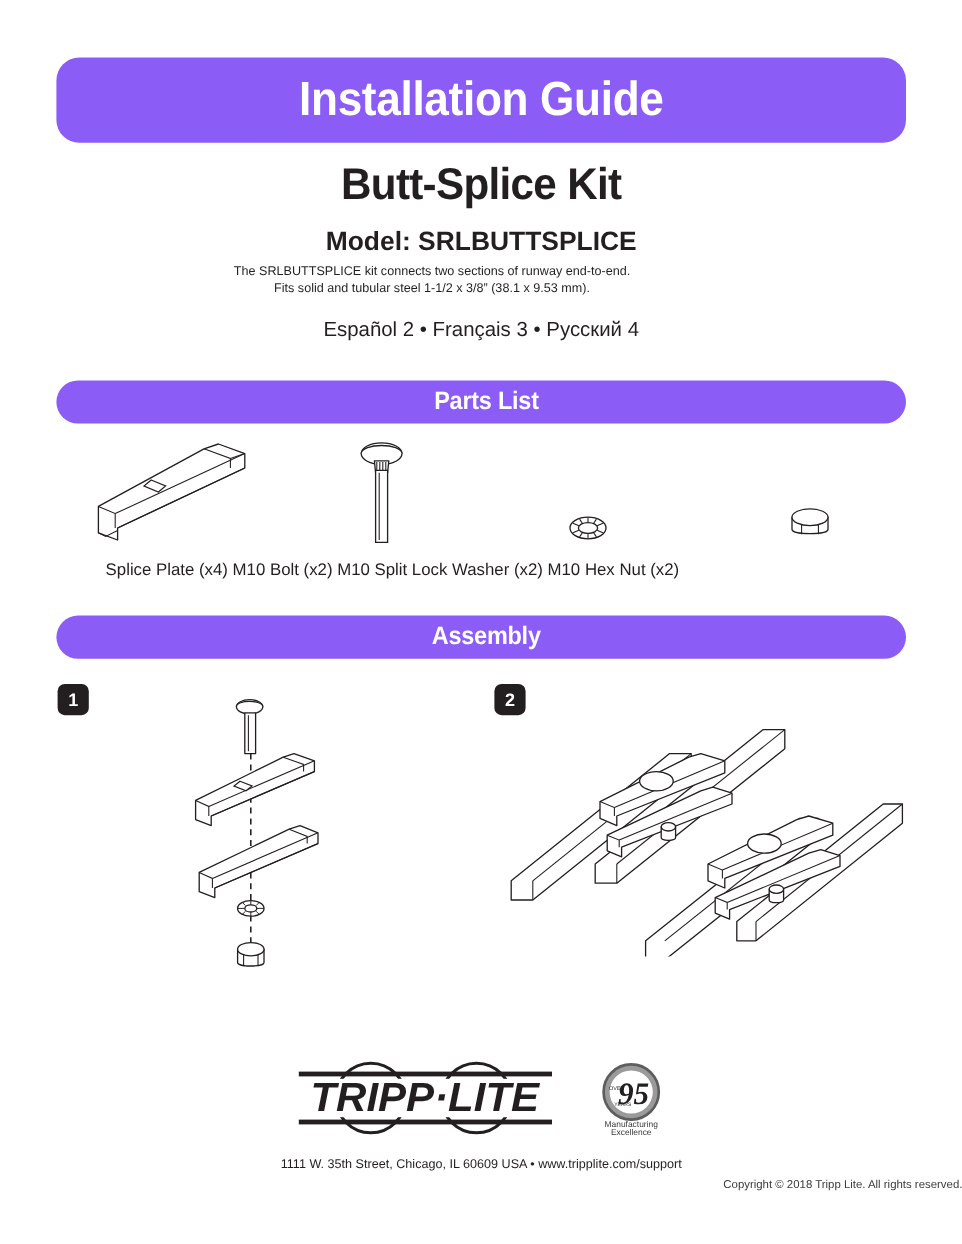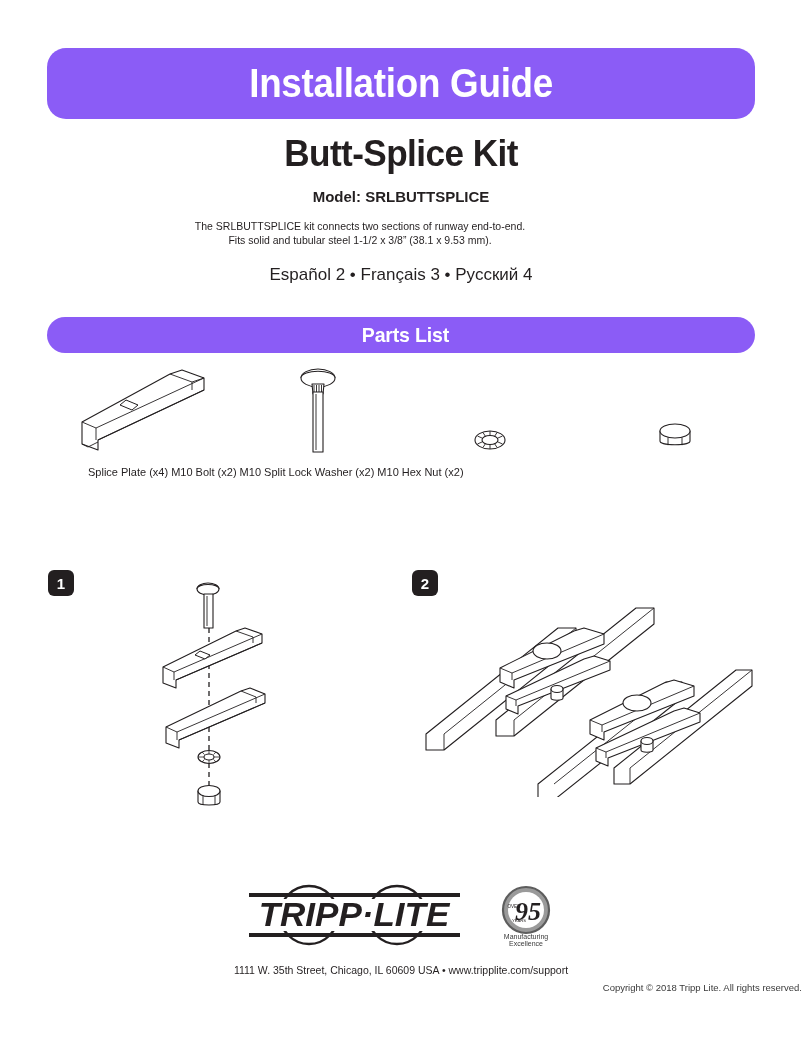--- a/index.html
+++ b/index.html
@@ -77,21 +77,21 @@
     font-weight: bold;
     letter-spacing: -0.6px;
     transform: scaleX(0.95);
   }
   .model-line {
     position: absolute;
     top: 188px;
     left: 0;
     width: 802px;
     text-align: center;
-    font-size: 15px;
+    font-size: 22px;
     font-weight: bold;
   }
   .desc {
     position: absolute;
     top: 219px;
     left: 0;
     width: 720px;
     text-align: center;
     font-size: 10.5px;
     line-height: 14px;
@@ -118,21 +118,21 @@
   .part-fig { position: absolute; }
   #part-plate  { left: 5px;   top: 4px; }
   #part-bolt   { left: 243px; top: 4px; }
   #part-washer { left: 425px; top: 68px; }
   #part-nut    { left: 610px; top: 62px; }
 
   .parts-caption {
     position: absolute;
     top: 466px;
     left: 88px;
-    font-size: 11px;
+    font-size: 14px;
     color: #231f20;
     white-space: nowrap;
     text-align: center;
   }
 
   
   .step-badge {
     position: absolute;
     width: 26px;
     height: 26px;
@@ -250,20 +250,23 @@
 
     <svg class="part-fig" id="part-nut" width="36" height="30" viewBox="0 0 36 30">
       <path class="ln" d="M3 9 L3 19 C3 24 33 24 33 19 L33 9 Z"></path>
       <ellipse class="ln" cx="18" cy="9" rx="15" ry="7"></ellipse>
       <path class="ln-thin" d="M11 15.3 L11 23.2 M25 15.3 L25 23.2"></path>
     </svg>
   </div>
 
   <div class="parts-caption">Splice Plate (x4) M10 Bolt (x2) M10 Split Lock Washer (x2) M10 Hex Nut (x2)</div>
 
+  <div class="banner banner-section" id="assembly-banner">
+    <span class="stext">Assembly</span>
+  </div>
 
   <div class="step-badge" id="badge-1">1</div>
   <div class="step-badge" id="badge-2">2</div>
 
   <svg id="step1-fig" width="160" height="230" viewBox="0 0 160 230">
     <path class="dash" d="M59 48 L59 212"></path>
 
     <ellipse class="ln" cx="58" cy="9" rx="11" ry="6"></ellipse>
     <path class="ln" d="M47 9 C47 3 69 3 69 9"></path>
     <path class="ln" d="M54 48 L54 14 L63 14 L63 48 Z"></path>

